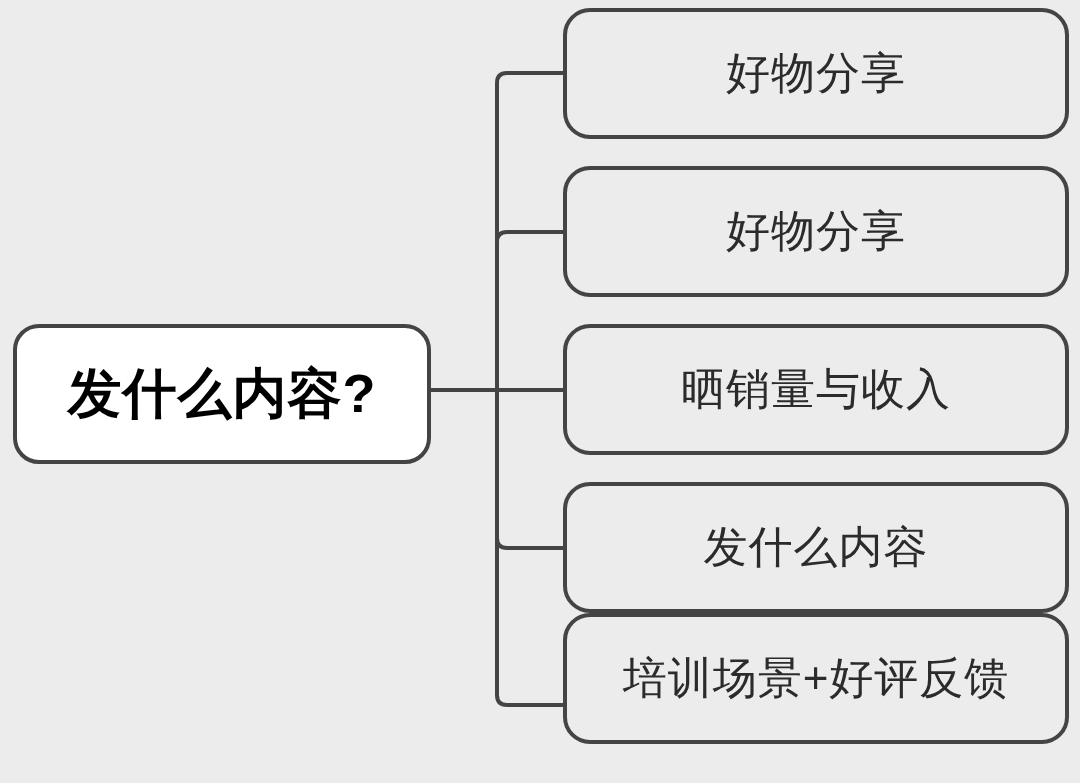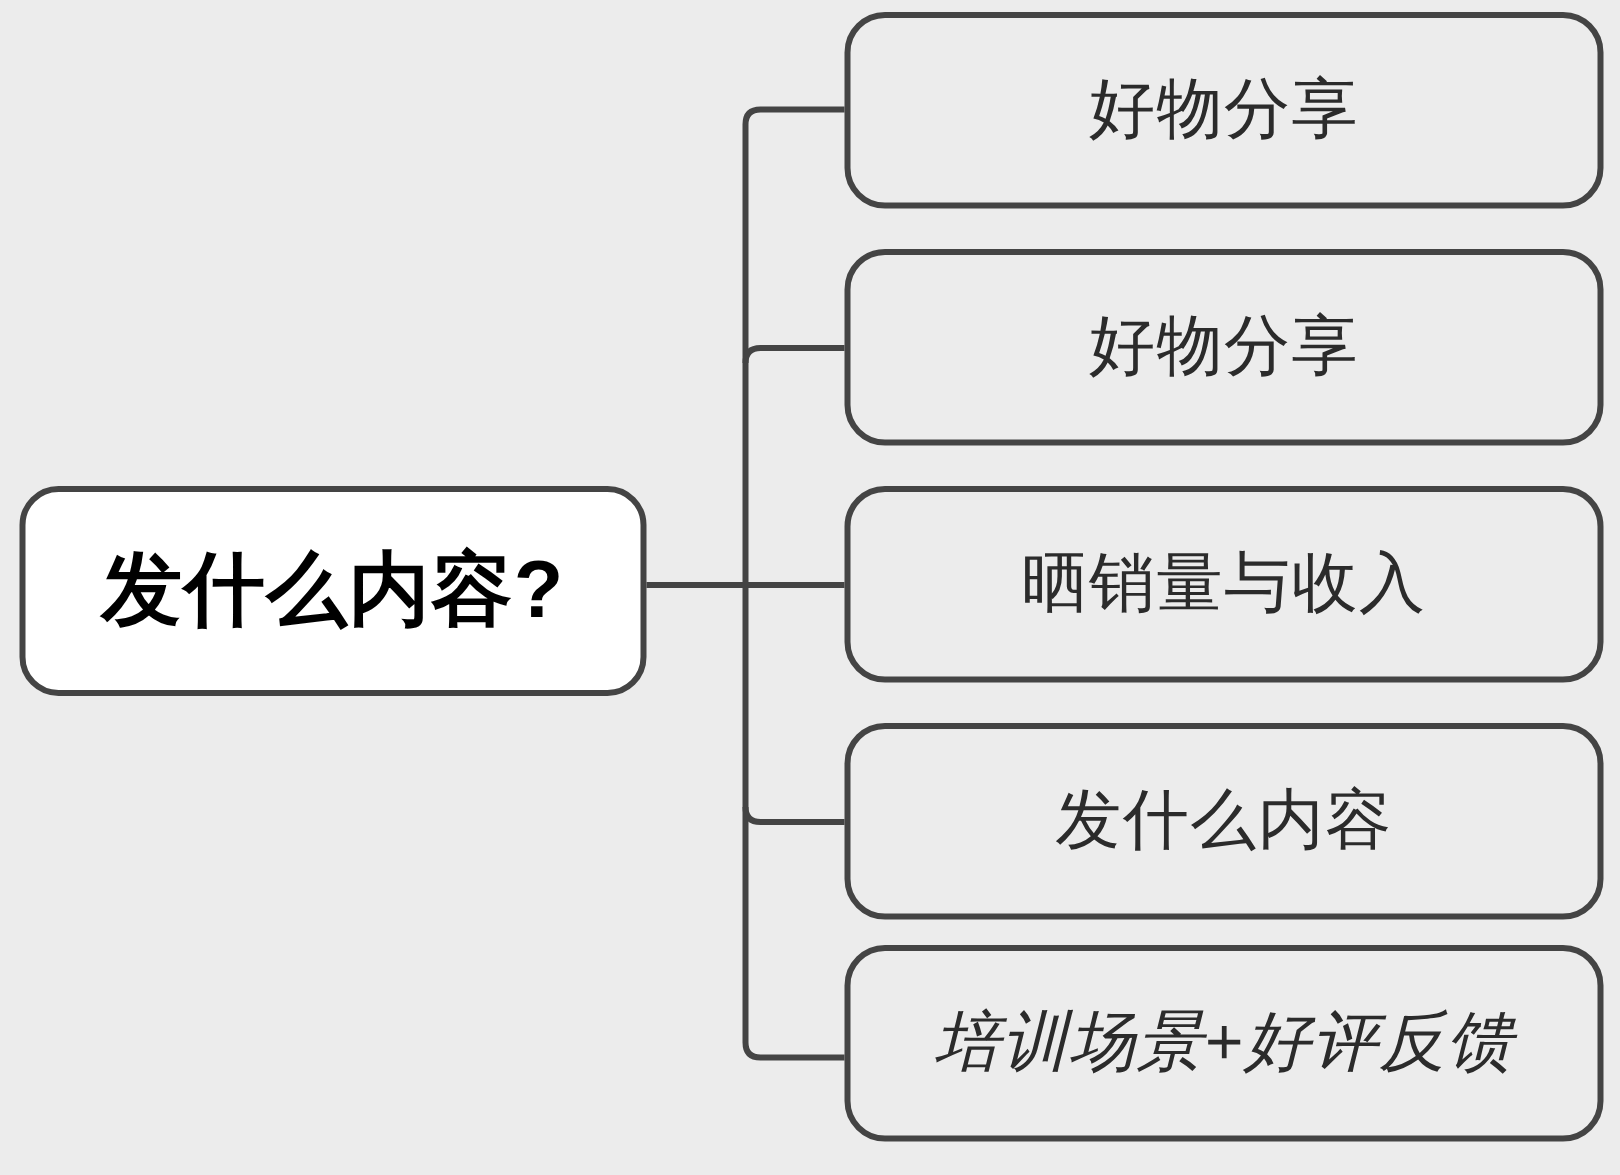--- a/index.html
+++ b/index.html
@@ -67,21 +67,21 @@
   .child-node .node-label {
     font-size: 44px;
     font-weight: normal;
     color: #2b2b2b;
     letter-spacing: 1px;
   }
   #child-0 { top: 8px; }
   #child-1 { top: 166px; }
   #child-2 { top: 324px; text-align: right; }
   #child-3 { top: 482px; }
-  #child-4 { top: 630px; font-style: italic; }
+  #child-4 { top: 613px; }
 </style>
 </head>
 <body>
 
 <div id="mindmap">
 
   <svg id="connectors" viewBox="0 0 1080 783" width="1080" height="783" aria-hidden="true">
     <g fill="none" stroke="#444444" stroke-width="4" stroke-linecap="butt" stroke-linejoin="round">
 
       <path d="M431,390 L497,390"></path>

